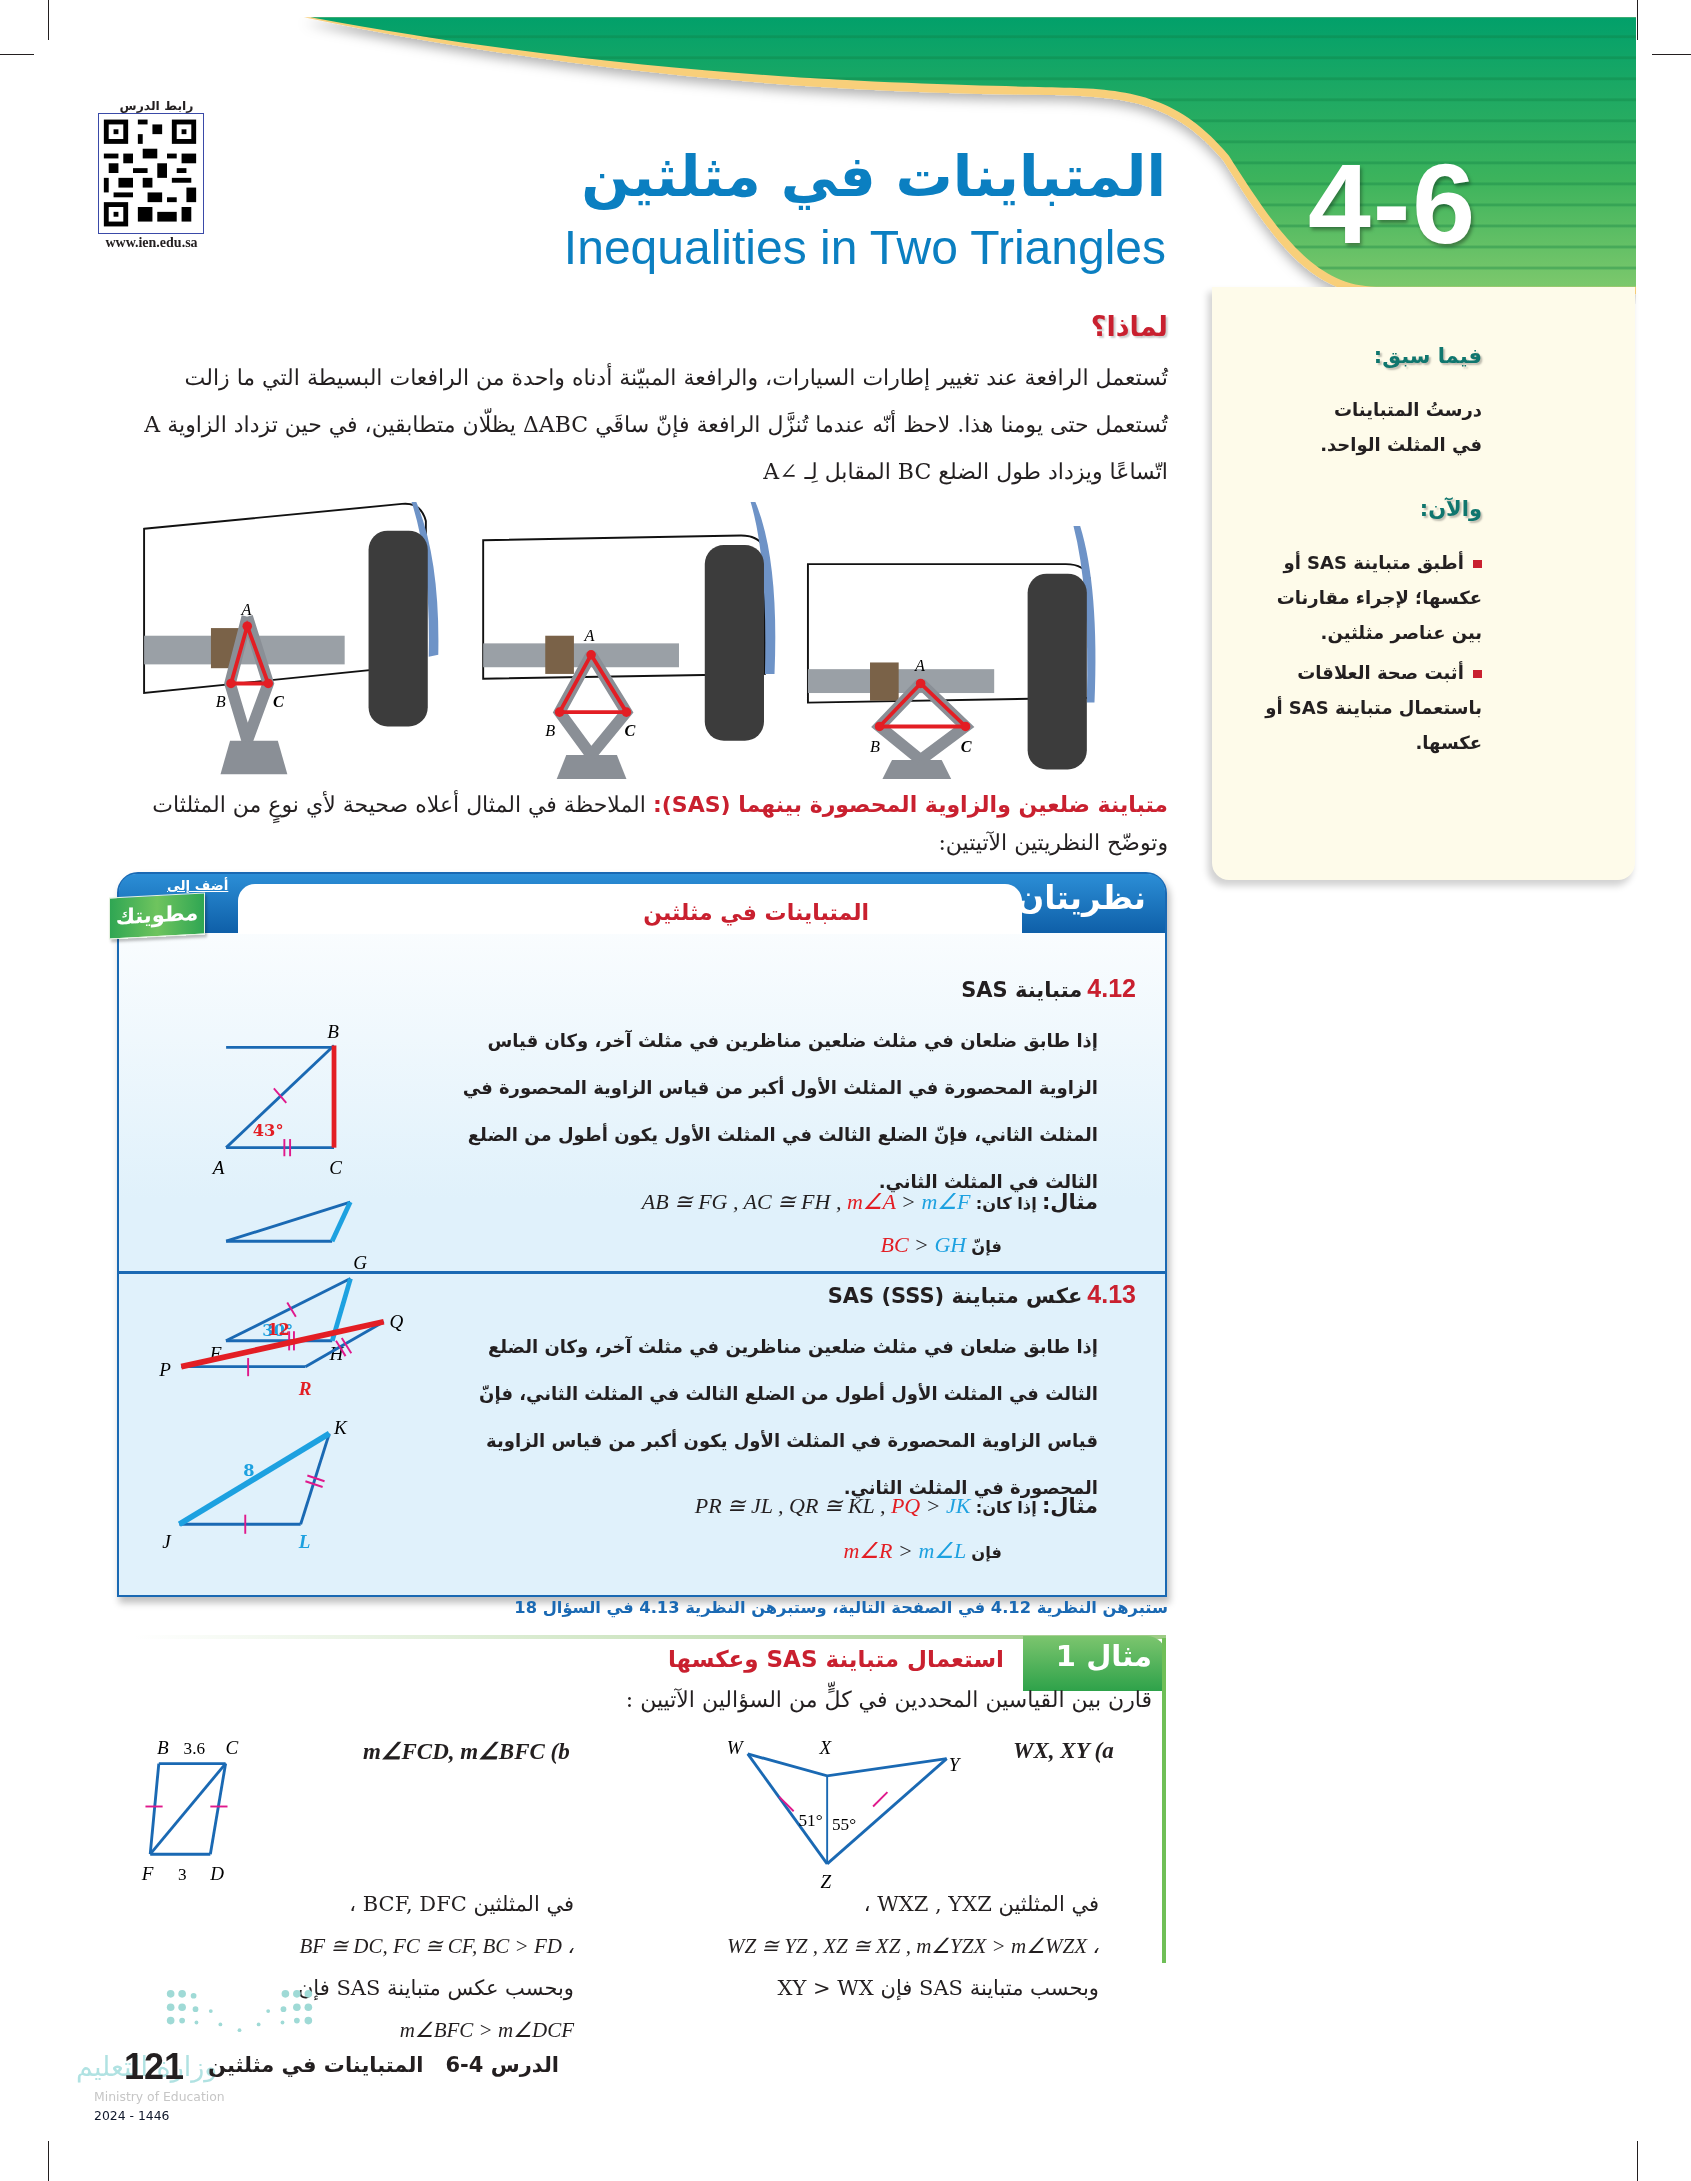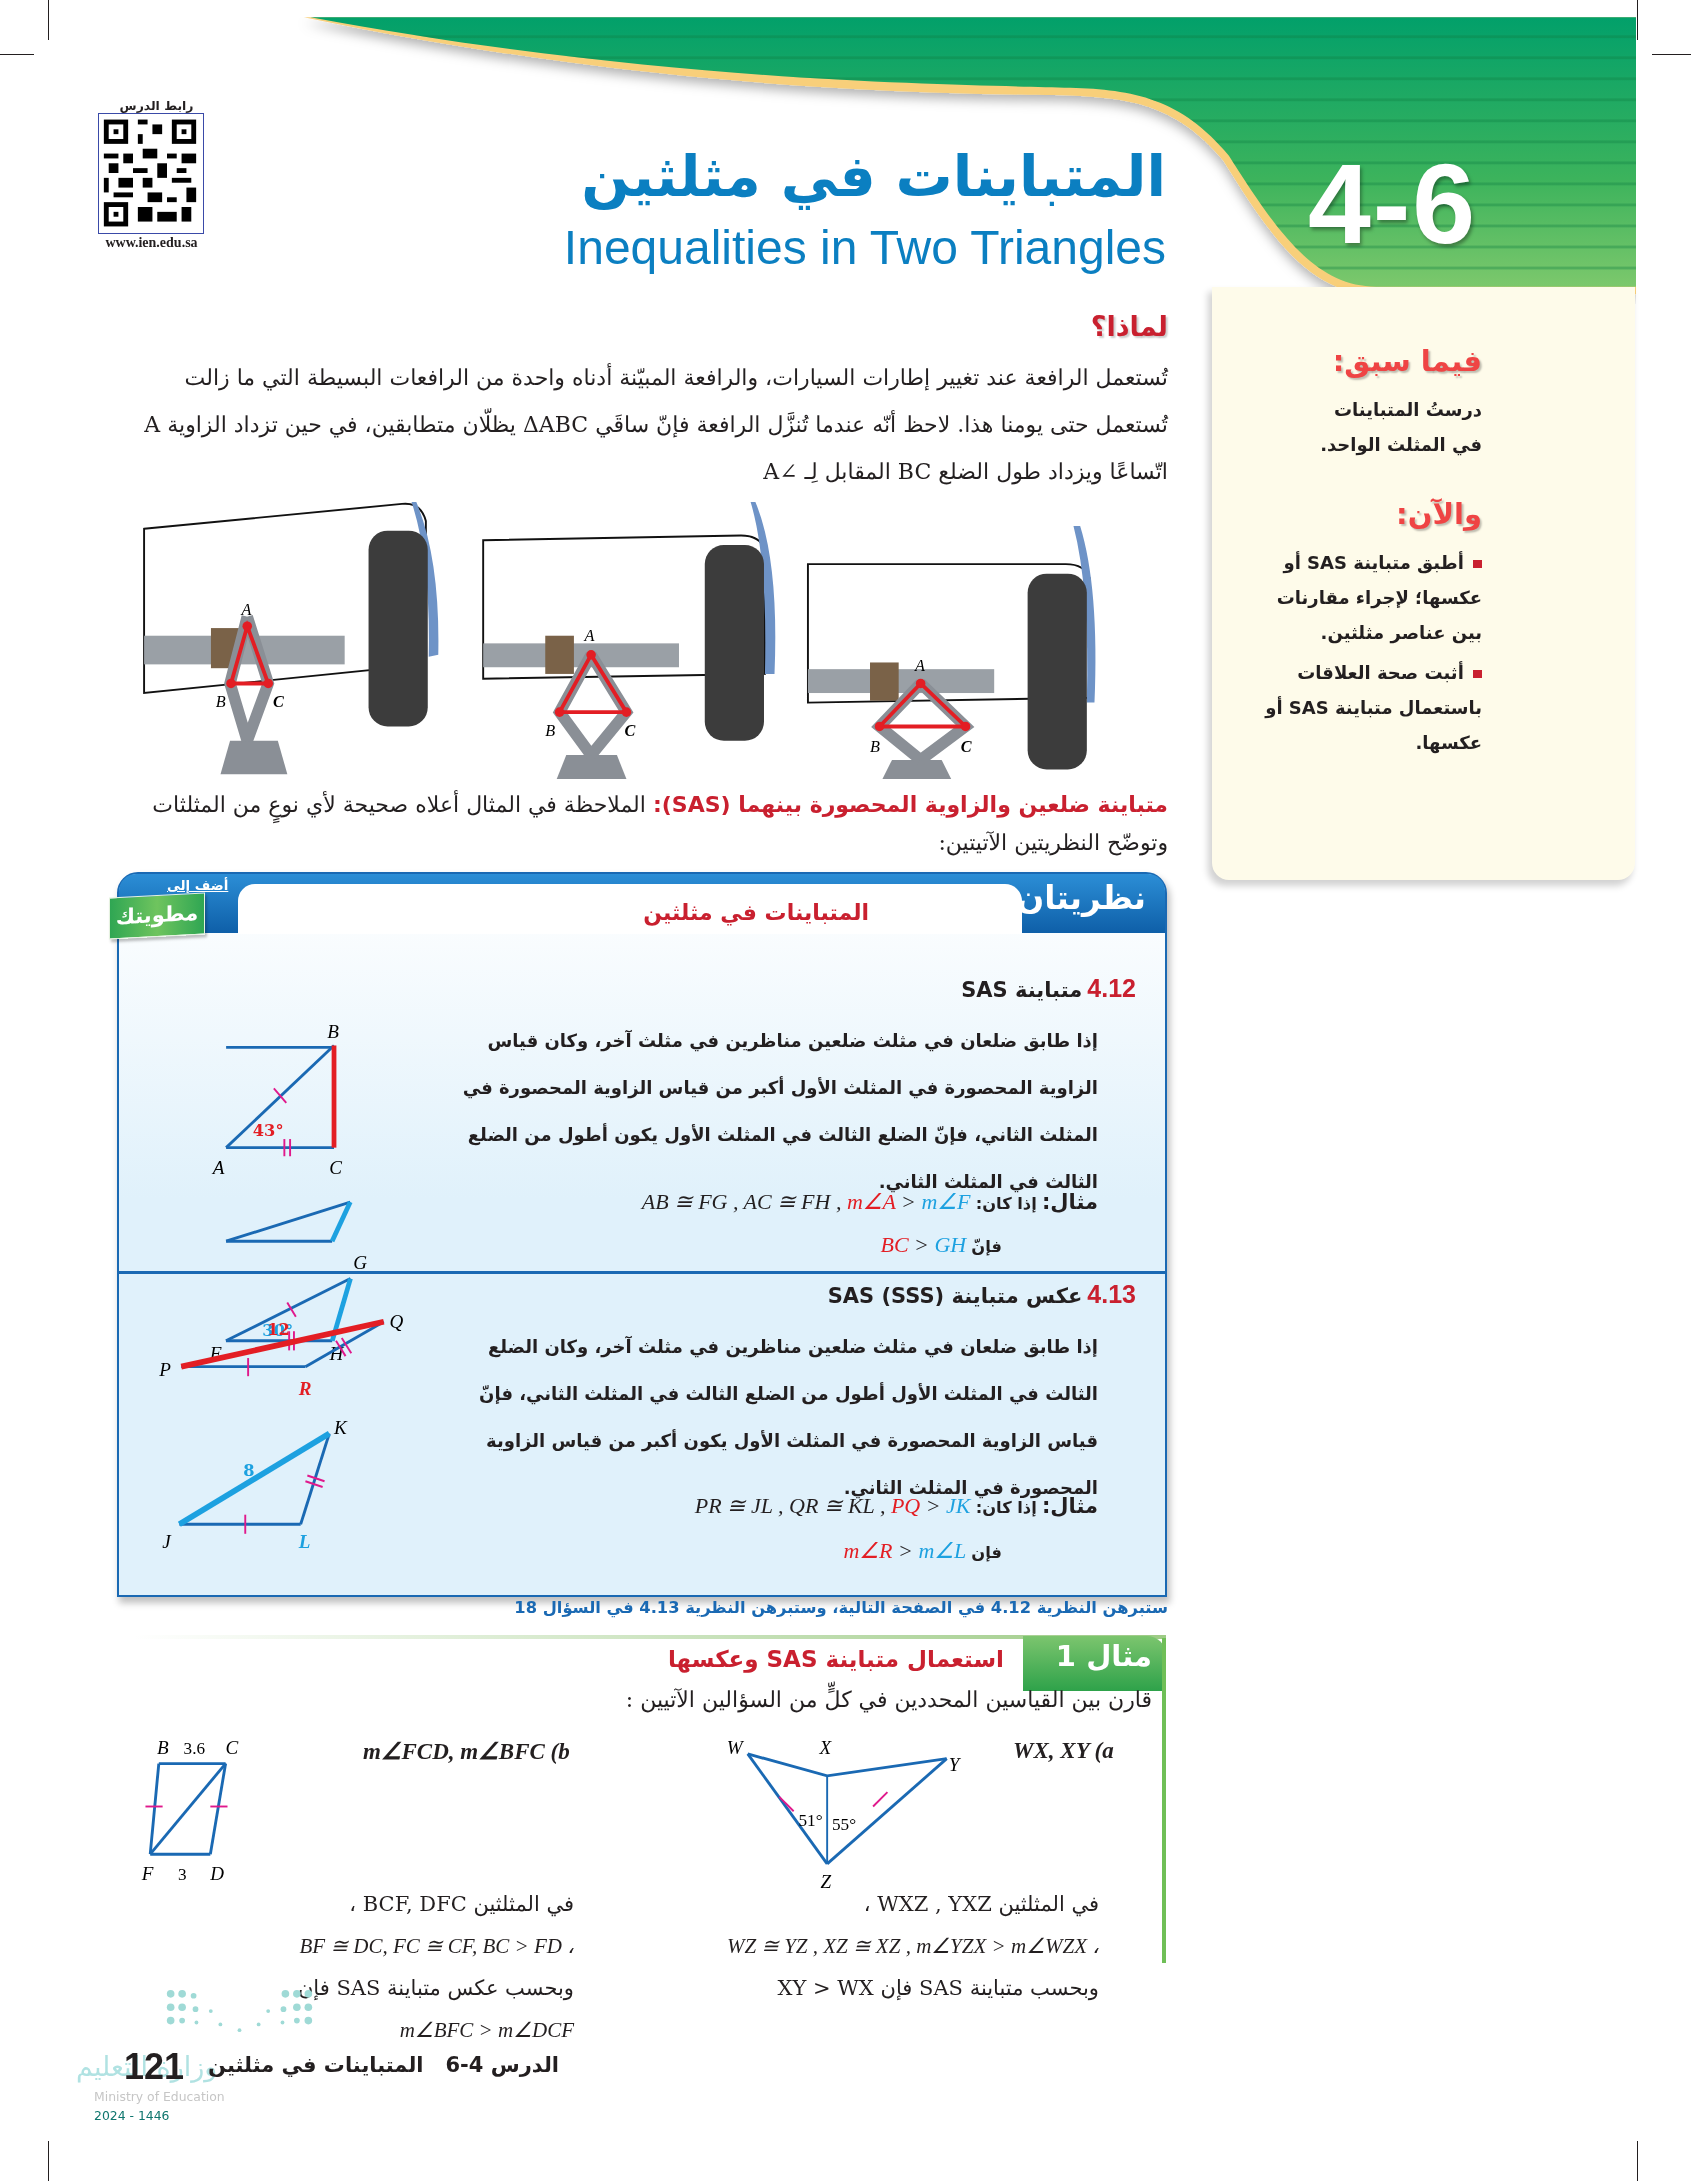--- a/index.html
+++ b/index.html
@@ -18,21 +18,21 @@
   #title-en { right: 526px; top: 220px; font-family: "Liberation Sans", sans-serif; font-size: 48px; color: #0b7fc1; }
 
   
   #qr-label { left: 107px; top: 98px; font-size: 12.4px; font-weight: bold; width: 99px; text-align: center; }
   #qr-box { left: 98px; top: 113px; width: 106px; height: 121px; border: 1.9px solid #3a4aa8; background:#fff; }
   #qr-url { left: 96px; top: 235px; font-family: "Liberation Serif", serif; font-size: 14px; width: 111px; text-align: center; font-weight: bold; }
 
   
   #sidebar { left: 1212px; top: 287px; width: 423px; height: 593px; background: #fefbea;
              border-radius: 0 0 17px 17px; box-shadow: -3.8px 5.7px 7.6px rgba(0,0,0,0.18); }
-  .side-head { font-weight: bold; font-size: 29px; color: #ef4444; text-shadow: 1.9px 1.9px 1.9px rgba(0,0,0,0.25); margin-left: 44px; }
+  .side-head { font-weight: bold; font-size: 21px; color: #0f766e; text-shadow: 1.9px 1.9px 1.9px rgba(0,0,0,0.25); margin-left: 44px; }
   .side-text { font-weight: bold; font-size: 18px; line-height: 35px; }
   .bullet { display: inline-block; width: 8.6px; height: 8.6px; background: #c9202f; margin-left: 9.6px; vertical-align: middle; }
 
   
   #why-head { right: 524px; top: 311px; font-weight: bold; font-size: 27px; color: #c9202f; text-shadow: 1.9px 1.9px 1.9px rgba(0,0,0,0.2); }
   #why-text { right: 524px; top: 354px; width: 1051px; font-family: "DejaVu Serif", serif; font-size: 22px; line-height: 47px; }
 
   
   #jacks { left: 134px; top: 502px; width: 1004px; height: 277px; }
 
@@ -69,21 +69,21 @@
   #ex-title { right: 688px; top: 1646px; font-weight: bold; font-size: 23px; color: #c9202f; }
   #ex-right-border { left: 1162px; top: 1638px; width: 3.8px; height: 325px; background: #6fbf57; }
   #ex-prompt { right: 540px; top: 1687px; font-family: "DejaVu Serif", serif; font-size: 22px; }
   .sol { font-family: "DejaVu Serif", serif; font-size: 21px; line-height: 42px; }
 
   
   #footer-lesson { right: 1133px; top: 2053px; font-weight: bold; font-size: 21px; }
   #page-num { left: 124px; top: 2046px; font-family: "Liberation Sans", sans-serif; font-weight: bold; font-size: 36px; }
   #moe-ar { left: 76px; top: 2051px; font-size: 27px; color: #8fd6d6; opacity: 0.7; }
   #moe-en { left: 94px; top: 2089px; font-size: 12.4px; color: #c6c6c6; }
-  #moe-year { left: 94px; top: 2108px; font-size: 12.4px; color: #0f766e; }
+  #moe-year { left: 94px; top: 2108px; font-size: 12.4px; color: #0f172a; }
 </style>
 </head>
 <body>
 
 <div class="crop" style="left:48px;top:0;width:1px;height:40px;"></div>
 <div class="crop" style="left:0;top:54px;width:34px;height:1px;"></div>
 <div class="crop" style="left:1637px;top:0;width:1px;height:40px;"></div>
 <div class="crop" style="left:1652px;top:54px;width:40px;height:1px;"></div>
 <div class="crop" style="left:48px;top:2141px;width:1px;height:40px;"></div>
 <div class="crop" style="left:1637px;top:2141px;width:1px;height:40px;"></div>

